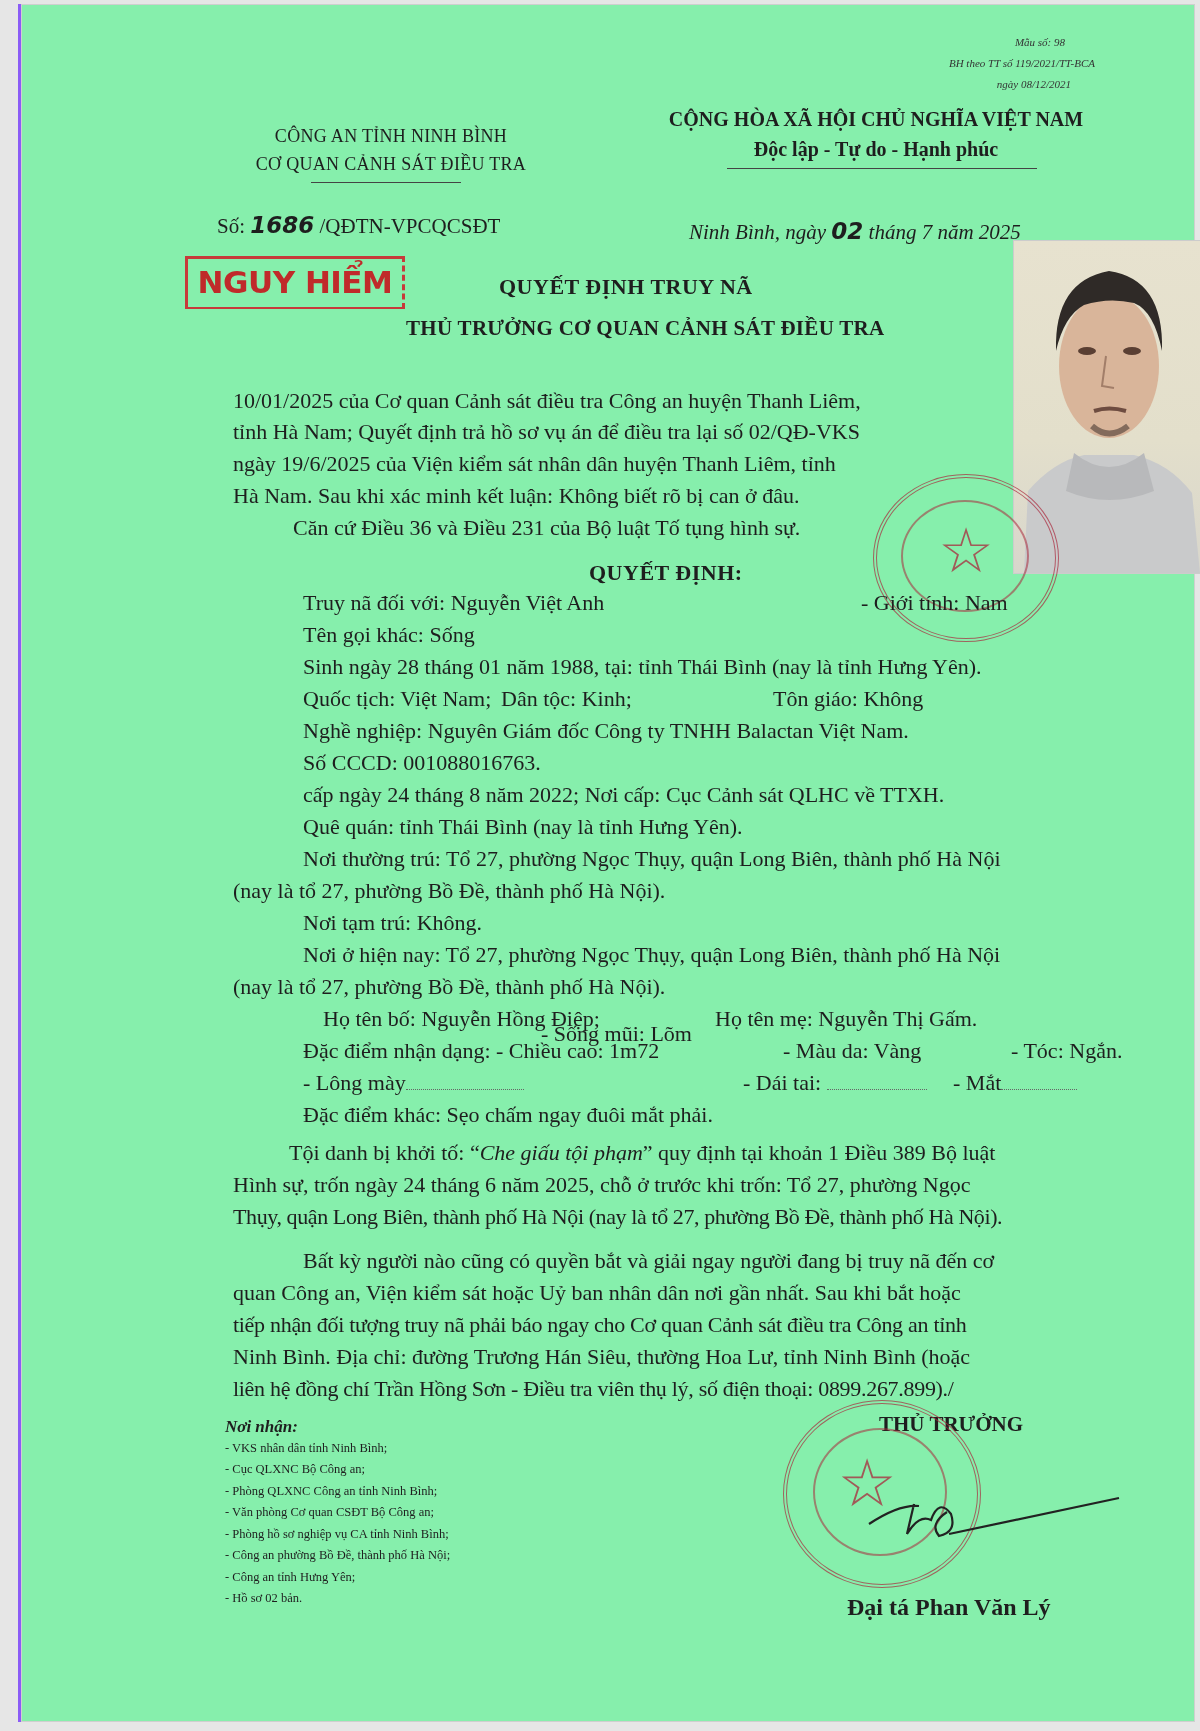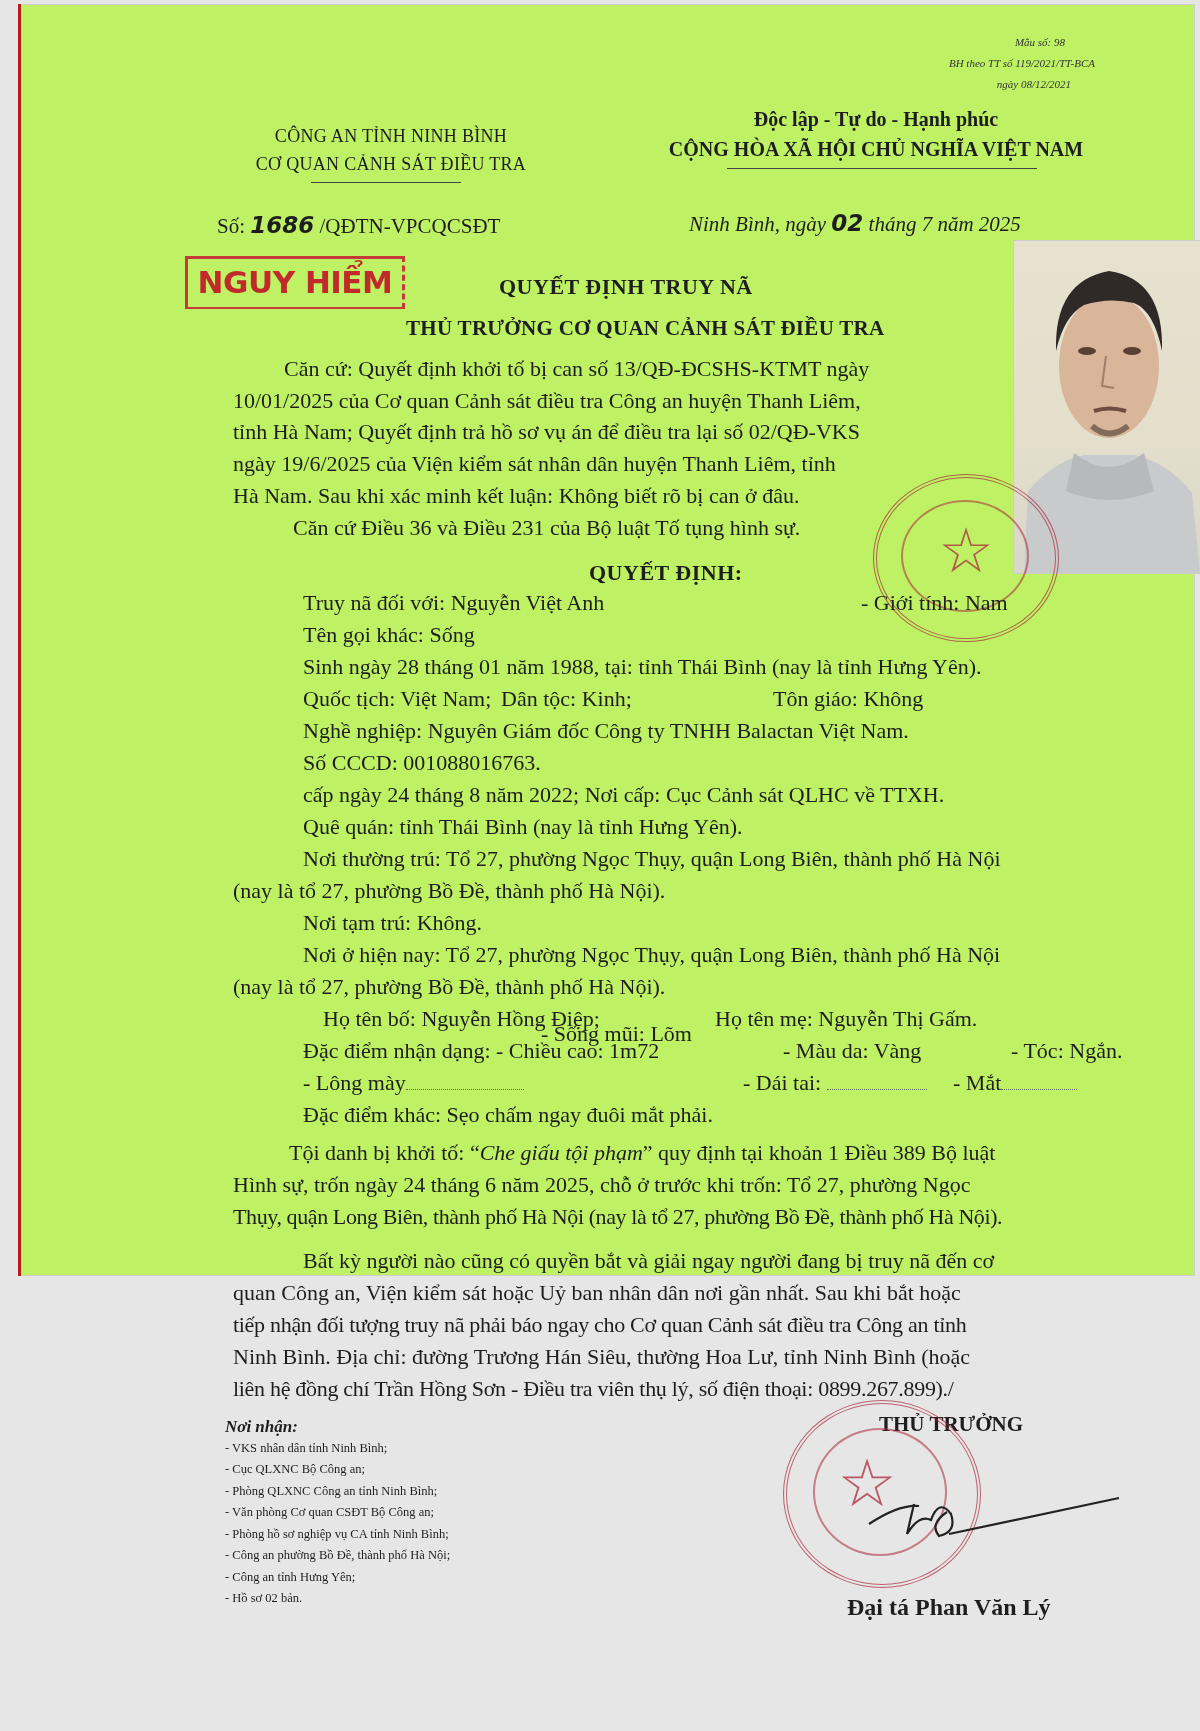--- a/index.html
+++ b/index.html
@@ -3,34 +3,34 @@
 <meta charset="utf-8">
 <style>
   html, body { margin:0; padding:0; }
   body {
     width:1200px; height:1731px; position:relative; overflow:hidden;
     background:#e6e6e6;
     font-family:"Liberation Serif", "DejaVu Serif", serif;
     color:#1e1e1e;
   }
   .paper {
-    position:absolute; left:18px; top:4px; width:1174px; height:1272px;
-    background:#bef264;
+    position:absolute; left:18px; top:4px; width:1174px; height:1718px;
+    background:#86efac;
     box-shadow: inset 0 0 0 1px #cfcfcf;
-    border-left:3px solid #b91c1c;
+    border-left:3px solid #8b5cf6;
   }
   .abs { position:absolute; white-space:nowrap; }
   .form-note { font-size:11px; font-style:italic; color:#333; text-align:right; }
   .hdr-left { text-align:center; font-size:18px; line-height:28px; }
   .hdr-left .l1 { letter-spacing:0.3px; }
   .hdr-right { text-align:center; font-weight:bold; font-size:20px; line-height:30px; }
   .uline { position:absolute; height:1px; background:#444; }
   .so { font-size:21px; }
   .handwritten { font-family:"DejaVu Sans", sans-serif; font-style:italic; font-weight:bold; font-size:23px; }
-  .date { font-style:italic; font-size:21px; }
+  .date { font-style:italic; font-size:21px;margin-top:8px; }
   .stamp-danger {
     position:absolute; left:164px; top:252px; width:214px; height:48px;
     border:3px solid #c73a3a; border-right-style:dashed; border-bottom-width:2px;
     color:#c02a2a; font-family:"DejaVu Sans", sans-serif; font-weight:bold;
     font-size:31px; line-height:46px; text-align:center; letter-spacing:-0.5px;
   }
   .title1 { font-size:22px; font-weight:bold; letter-spacing:0.5px; }
   .title2 { font-size:21px; font-weight:bold; letter-spacing:0.3px; }
   .line { position:absolute; white-space:nowrap; font-size:22px; }
   .photo {
@@ -61,22 +61,22 @@
     <div style="margin-right:-6px;">ngày 08/12/2021</div>
   </div>
 
   <div class="abs hdr-left" style="left:190px; top:118px; width:360px;">
     <div class="l1">CÔNG AN TỈNH NINH BÌNH</div>
     <div class="l1">CƠ QUAN CẢNH SÁT ĐIỀU TRA</div>
   </div>
   <div class="uline" style="left:290px; top:178px; width:150px;"></div>
 
   <div class="abs hdr-right" style="left:575px; top:100px; width:560px;">
+    <div>CỘNG HÒA XÃ HỘI CHỦ NGHĨA VIỆT NAM</div>
     <div>Độc lập - Tự do - Hạnh phúc</div>
-    <div>CỘNG HÒA XÃ HỘI CHỦ NGHĨA VIỆT NAM</div>
   </div>
   <div class="uline" style="left:706px; top:164px; width:310px;"></div>
 
   <div class="abs so" style="left:196px; top:208px;">
     <span>Số: </span><span class="handwritten">1686</span><span> /QĐTN-VPCQCSĐT</span>
   </div>
 
   <div class="abs date" style="left:668px; top:206px;">
     <span>Ninh Bình, ngày </span><span class="handwritten">02</span><span> tháng 7 năm 2025</span>
   </div>
@@ -98,21 +98,20 @@
       <path d="M80 170 Q95 165 112 170" stroke="#6e4c40" stroke-width="4" fill="none"></path>
       <path d="M78 185 Q95 200 114 185" stroke="#4a3a33" stroke-width="6" fill="none" opacity="0.6"></path>
     </svg>
   </div>
 
   <div class="seal" style="left:852px; top:470px; width:178px; height:160px;">
     <div class="seal-inner" style="left:24px; top:22px; width:124px; height:108px;"></div>
     <div class="seal-star" style="left:54px; top:38px; width:70px; font-size:62px; line-height:70px;">☆</div>
   </div>
 
-  <div class="line" style="left:263px; top:352px;">Căn cứ: Quyết định khởi tố bị can số 13/QĐ-ĐCSHS-KTMT ngày</div>
   <div class="line" style="left:212px; top:384px;">10/01/2025 của Cơ quan Cảnh sát điều tra Công an huyện Thanh Liêm,</div>
   <div class="line" style="left:212px; top:415px;">tỉnh Hà Nam; Quyết định trả hồ sơ vụ án để điều tra lại số 02/QĐ-VKS</div>
   <div class="line" style="left:212px; top:447px;">ngày 19/6/2025 của Viện kiểm sát nhân dân huyện Thanh Liêm, tỉnh</div>
   <div class="line" style="left:212px; top:479px;">Hà Nam. Sau khi xác minh kết luận: Không biết rõ bị can ở đâu.</div>
   <div class="line" style="left:272px; top:511px;">Căn cứ Điều 36 và Điều 231 của Bộ luật Tố tụng hình sự.</div>
 
   <div class="abs title1" style="left:568px; top:556px;">QUYẾT ĐỊNH:</div>
 
   <div class="line" style="left:282px; top:586px;">Truy nã đối với: Nguyễn Việt Anh</div>
   <div class="line" style="left:840px; top:586px;">- Giới tính: Nam</div>

